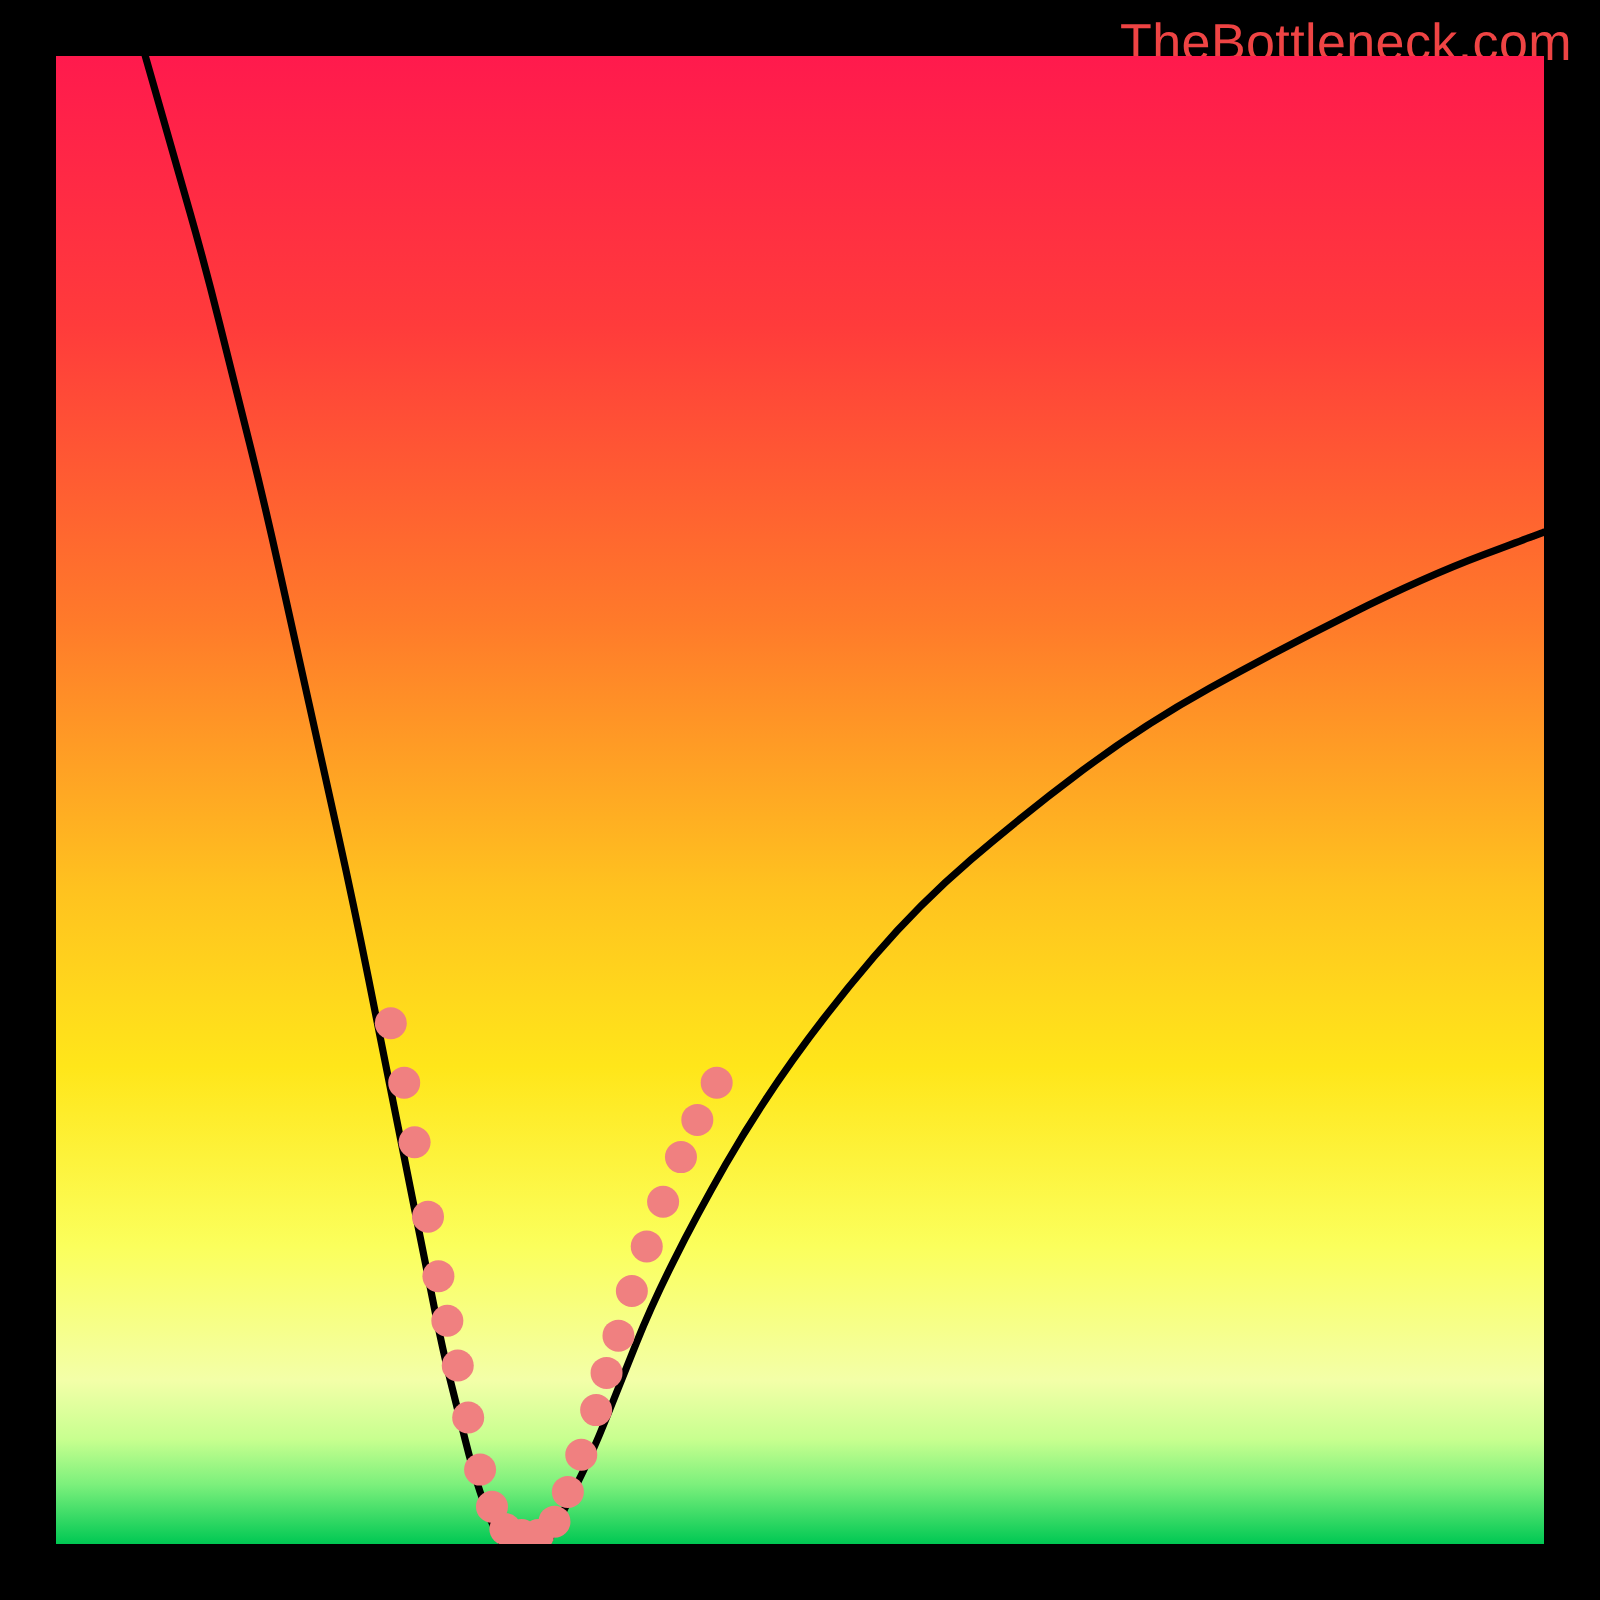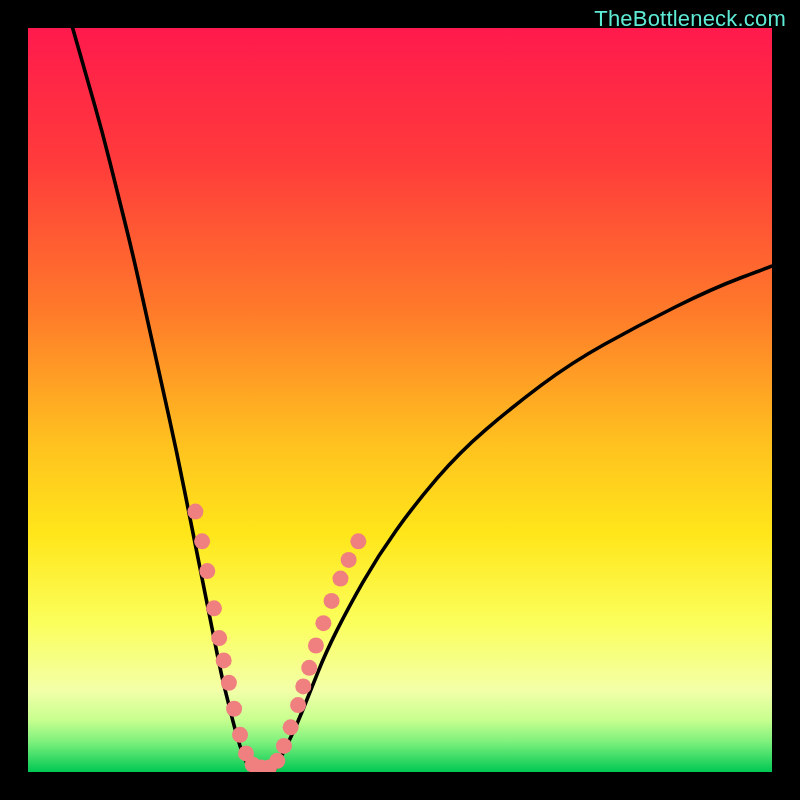--- a/index.html
+++ b/index.html
@@ -8,22 +8,22 @@
   .frame {
     position: absolute;
     left: 28px; top: 28px;
     width: 744px; height: 744px;
     box-sizing: border-box;
     overflow: hidden;
   }
   .watermark {
     position: absolute;
     top: 6px; right: 14px;
-    color: #5eead4;
-    font-size: 22px;
+    color: #ef4444;
+    font-size: 26px;
     letter-spacing: 0.2px;
     font-weight: 400;
   }
   svg { display: block; }
   .curve { fill: none; stroke: #000; stroke-width: 3.6; stroke-linecap: round; }
   .dot { fill: #f08080; stroke: none; }
 </style>
 </head>
 <body>
 

